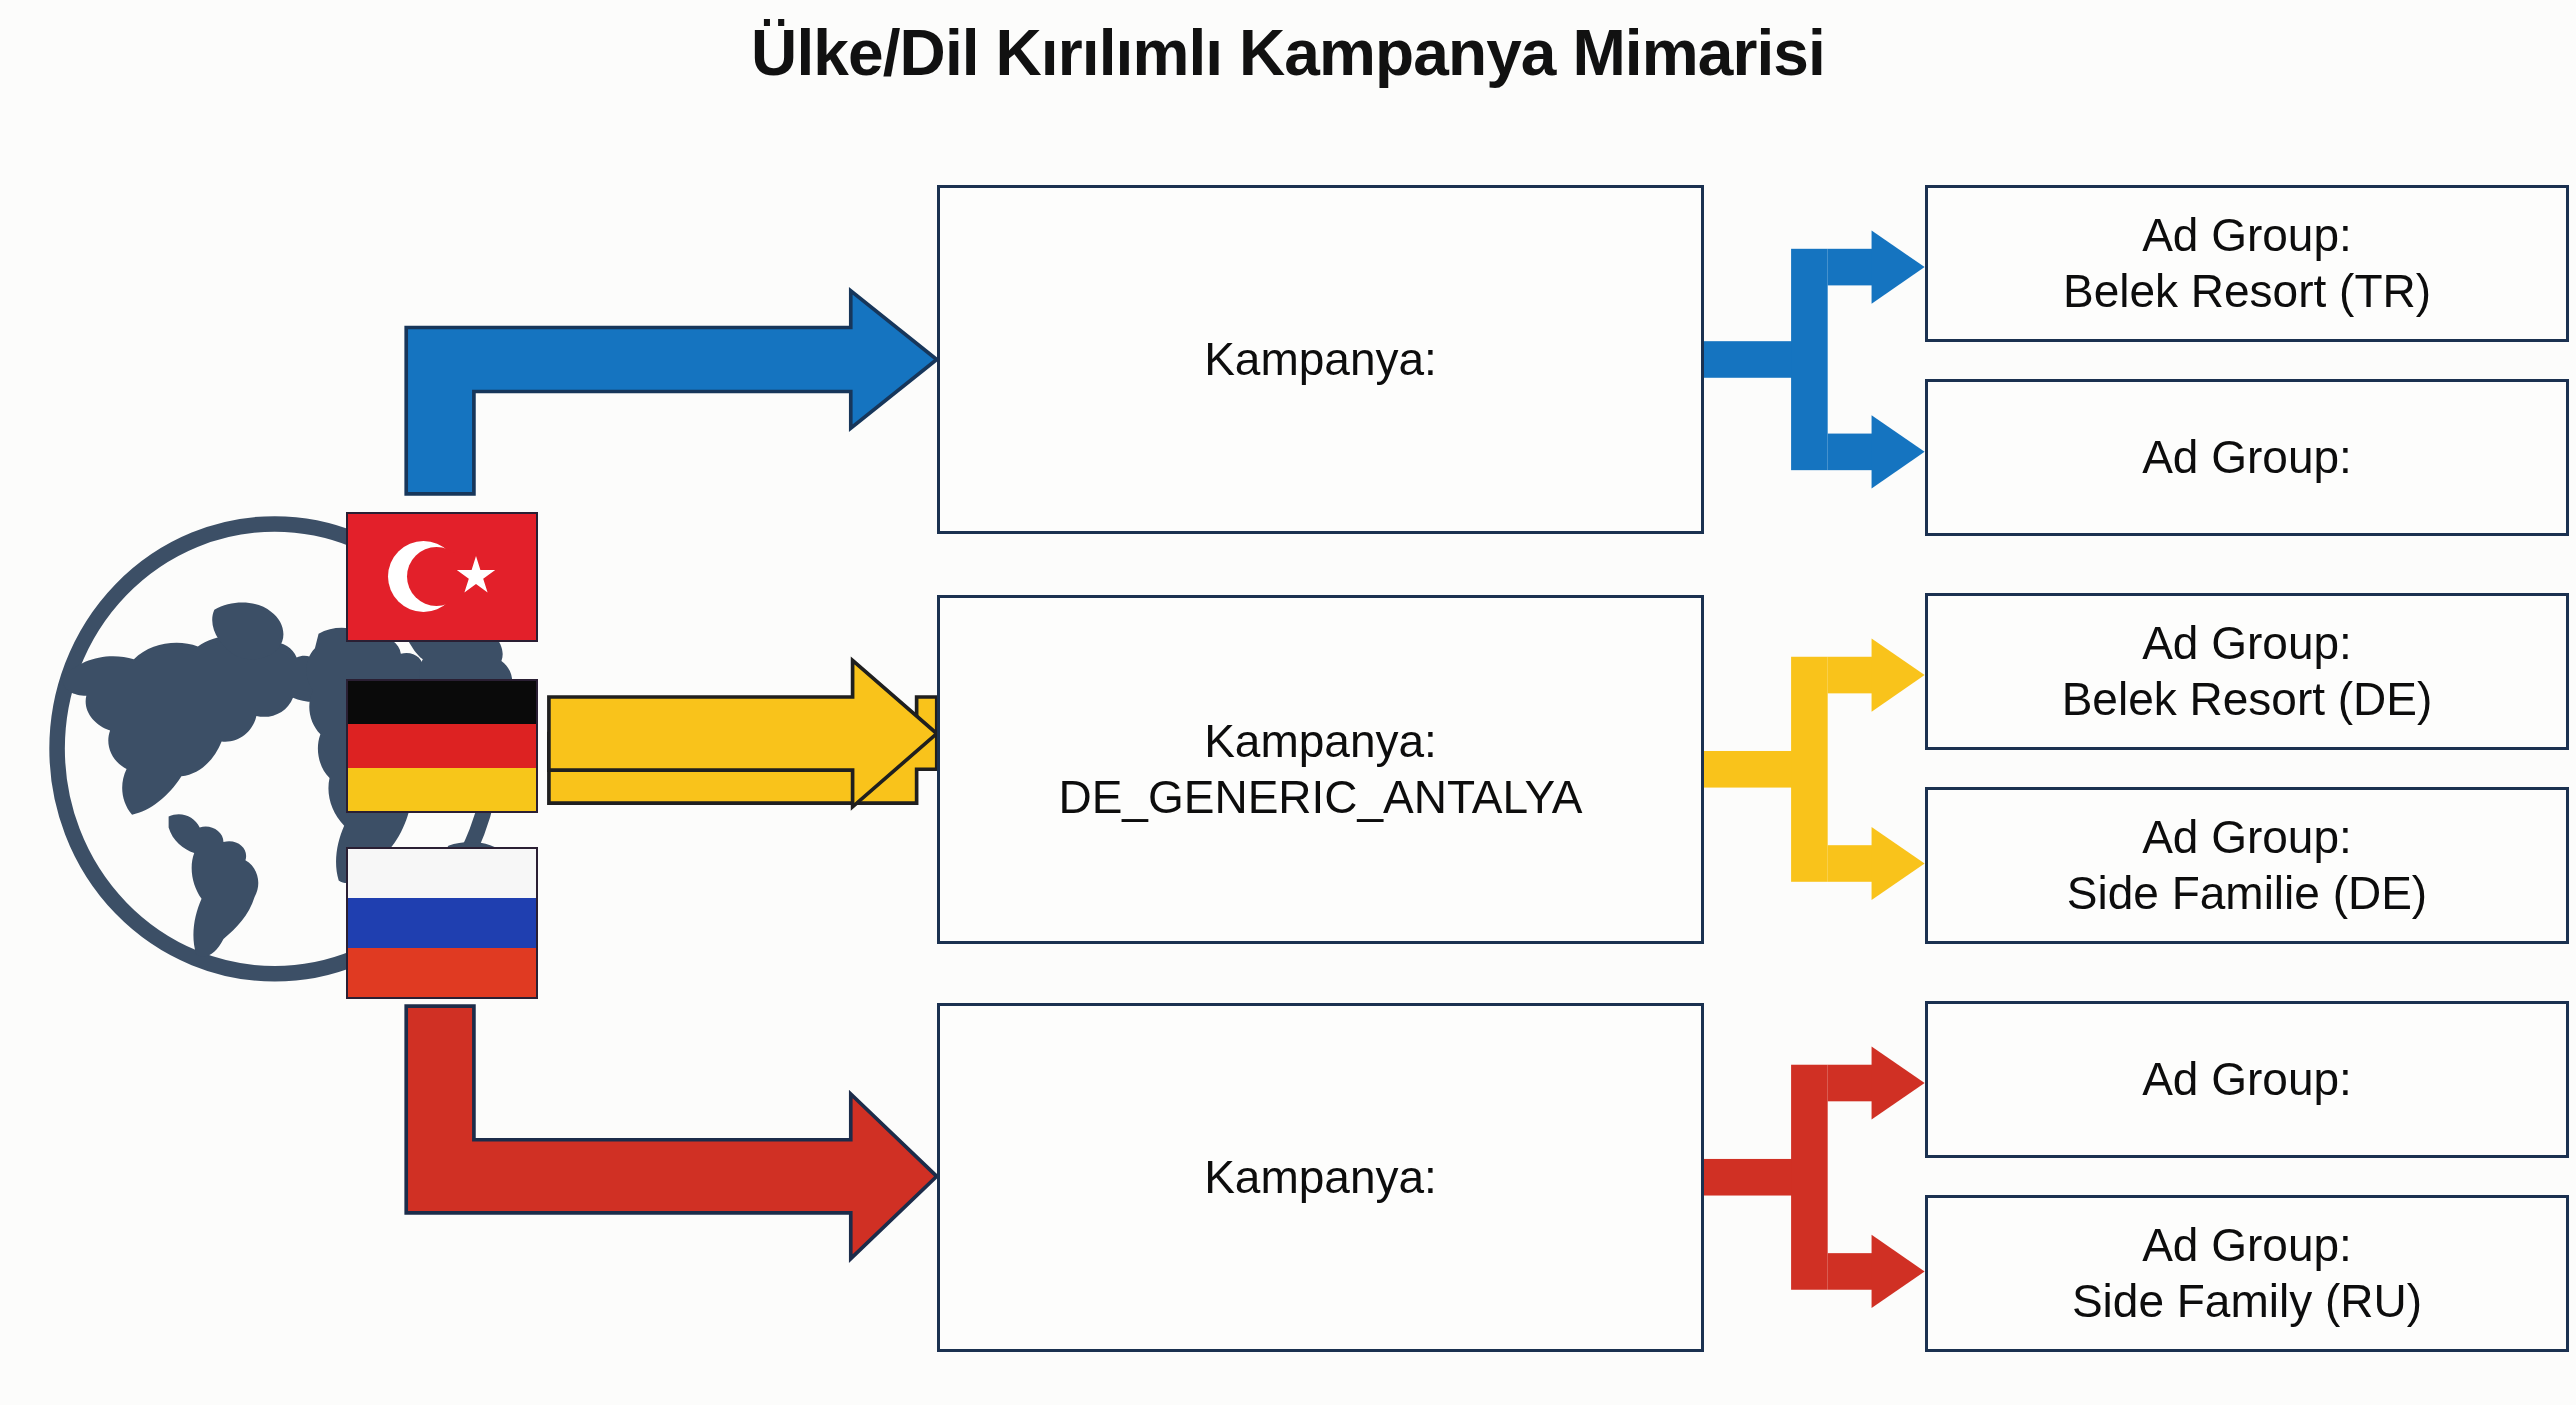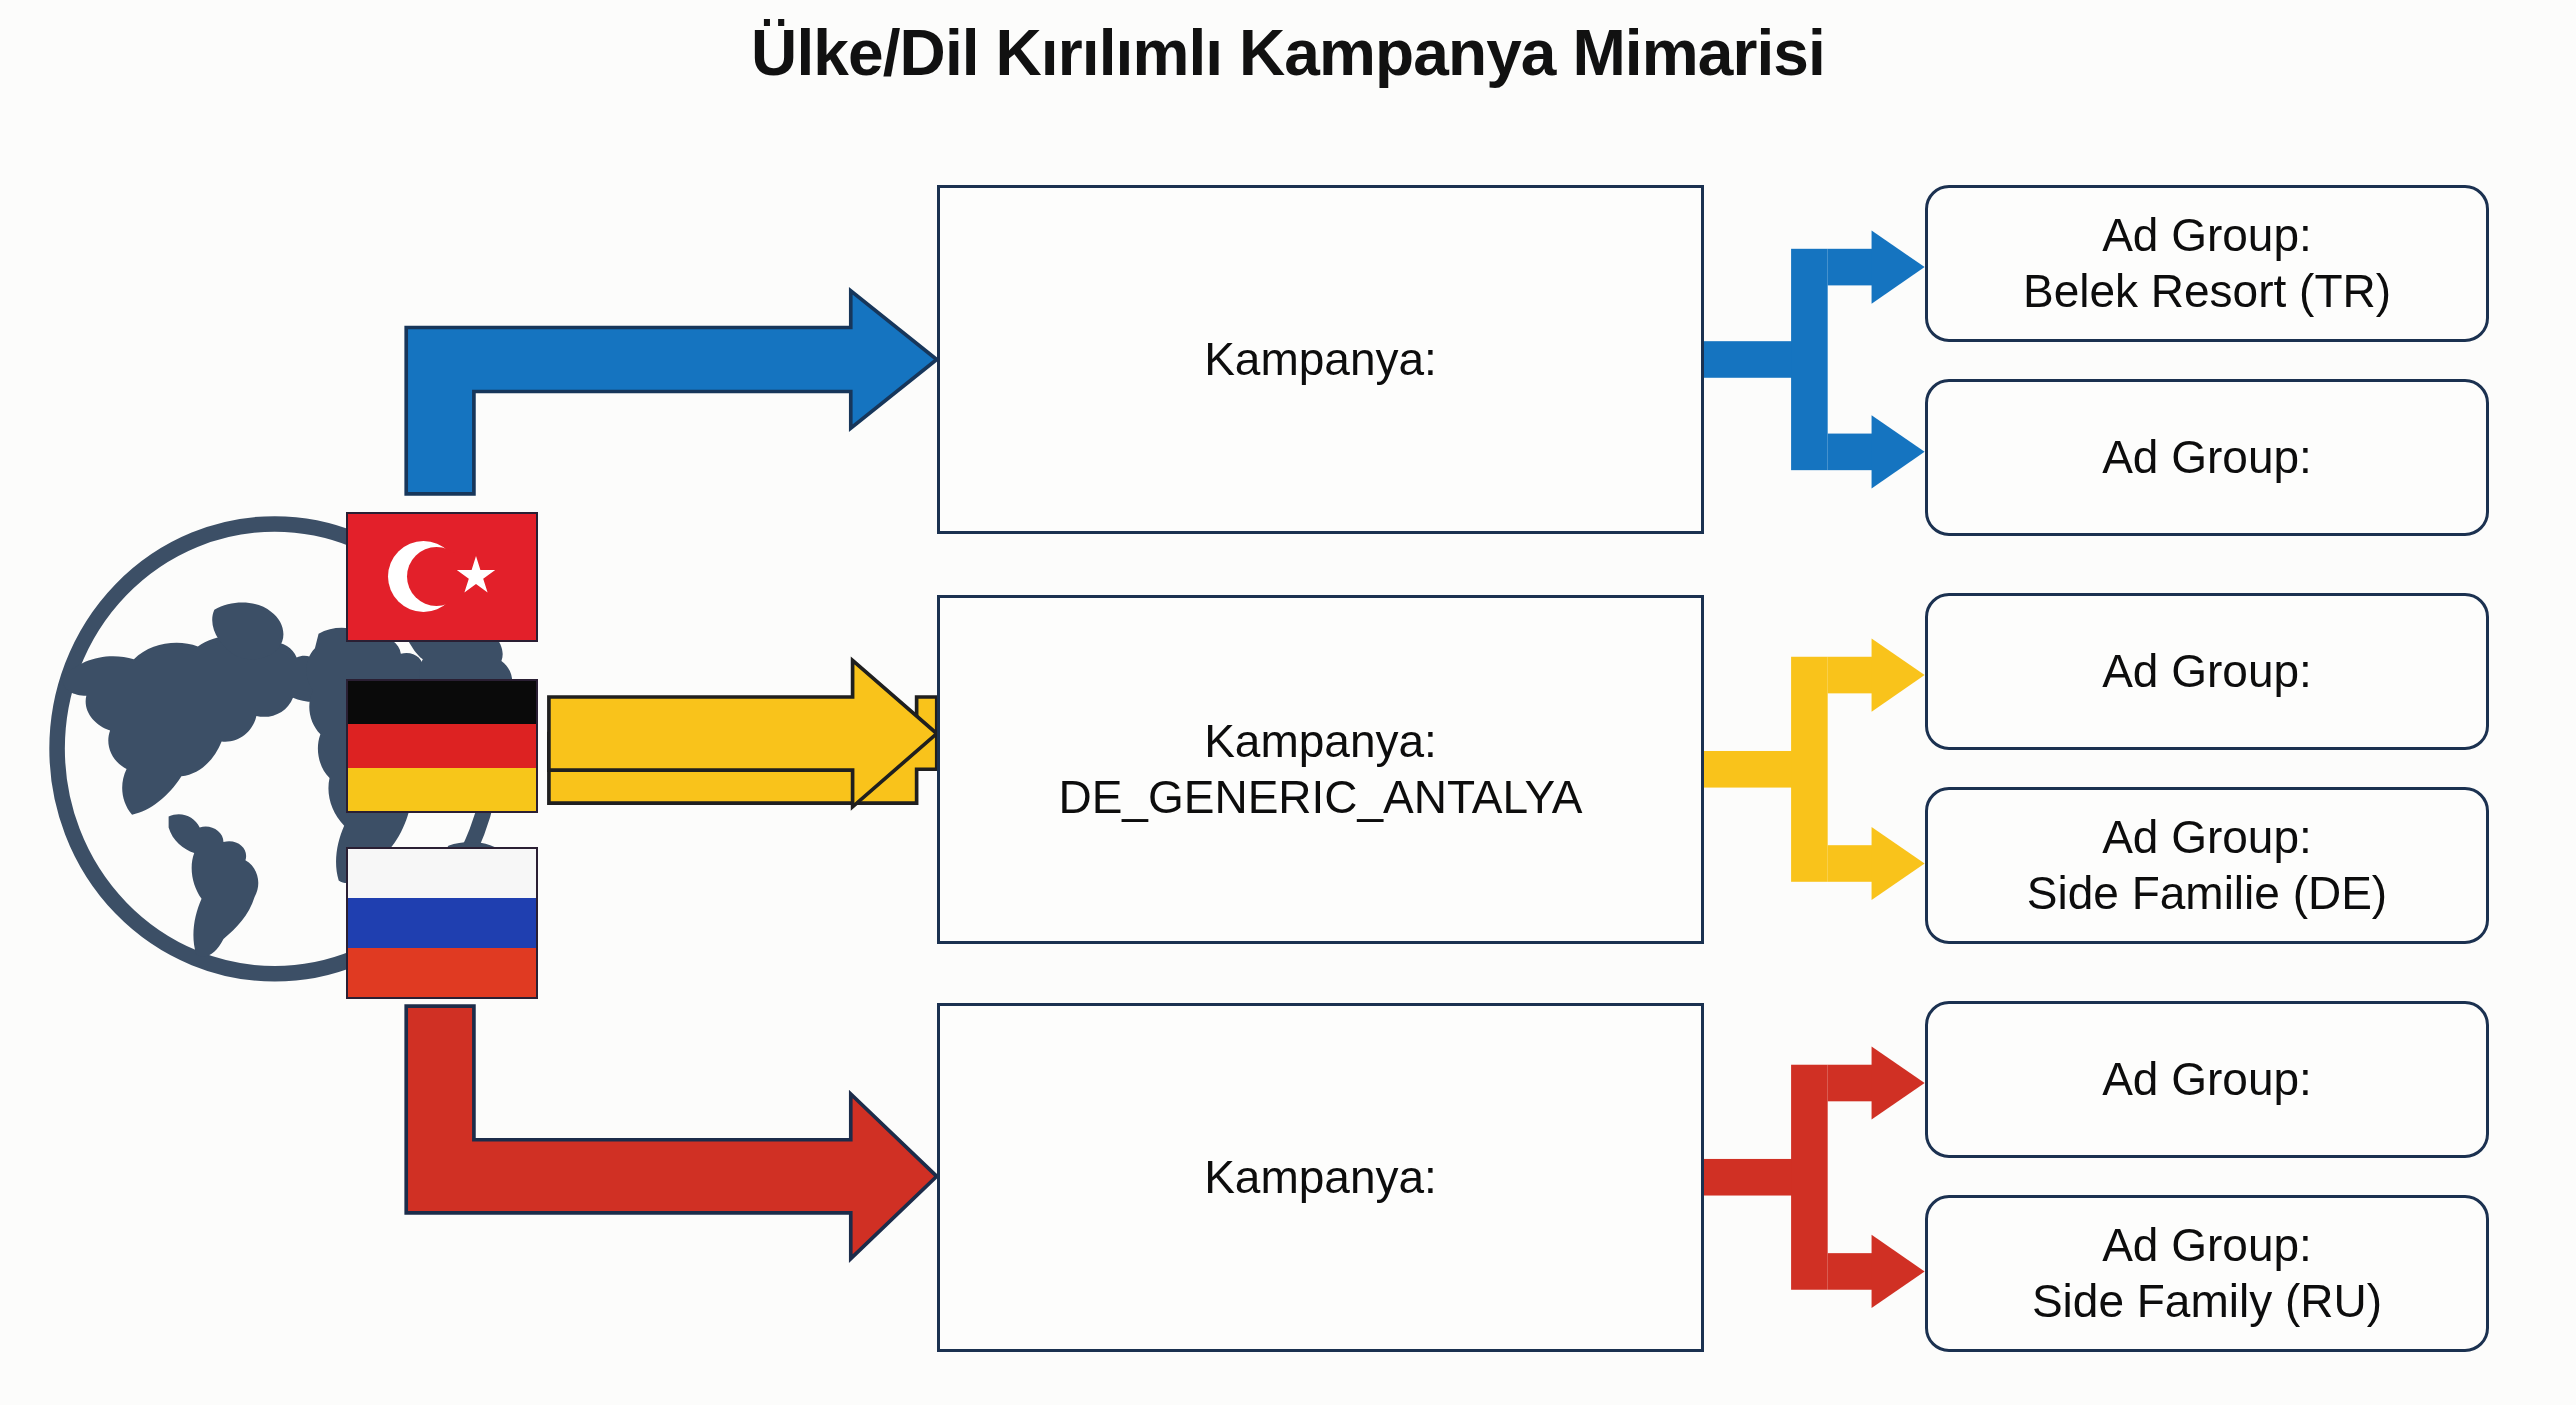--- a/index.html
+++ b/index.html
@@ -113,24 +113,23 @@
     font-size: 46px;
     font-weight: 400;
     align-items: center;
   }
   .campaign-1 { top: 185px;  height: 349px; }
   .campaign-2 { top: 595px;  height: 349px; }
   .campaign-3 { top: 1003px; height: 349px; }
 
   .adgroup-box {
     left: 1925px;
-    width: 564px;
+    width: 644px;
     font-size: 46px;
     font-weight: 400;
-    border-radius: 24px;
   }
   .ag-1 { top: 185px;  height: 157px; }
   .ag-2 { top: 379px;  height: 157px; }
   .ag-3 { top: 593px;  height: 157px; }
   .ag-4 { top: 787px;  height: 157px; }
   .ag-5 { top: 1001px; height: 157px; }
   .ag-6 { top: 1195px; height: 157px; }
 
   .box-text { display: block; padding: 0 14.6px; }
 
@@ -278,20 +277,21 @@
 
   <div class="box adgroup-box ag-2">
     <span class="box-text">
       <span>Ad Group:</span><br>
     </span>
   </div>
 
   <div class="box adgroup-box ag-3">
     <span class="box-text">
       <span>Ad Group:</span><br>
+      <span>Belek Resort (DE)</span>
     </span>
   </div>
 
   <div class="box adgroup-box ag-4">
     <span class="box-text">
       <span>Ad Group:</span><br>
       <span>Side Familie (DE)</span>
     </span>
   </div>
 

